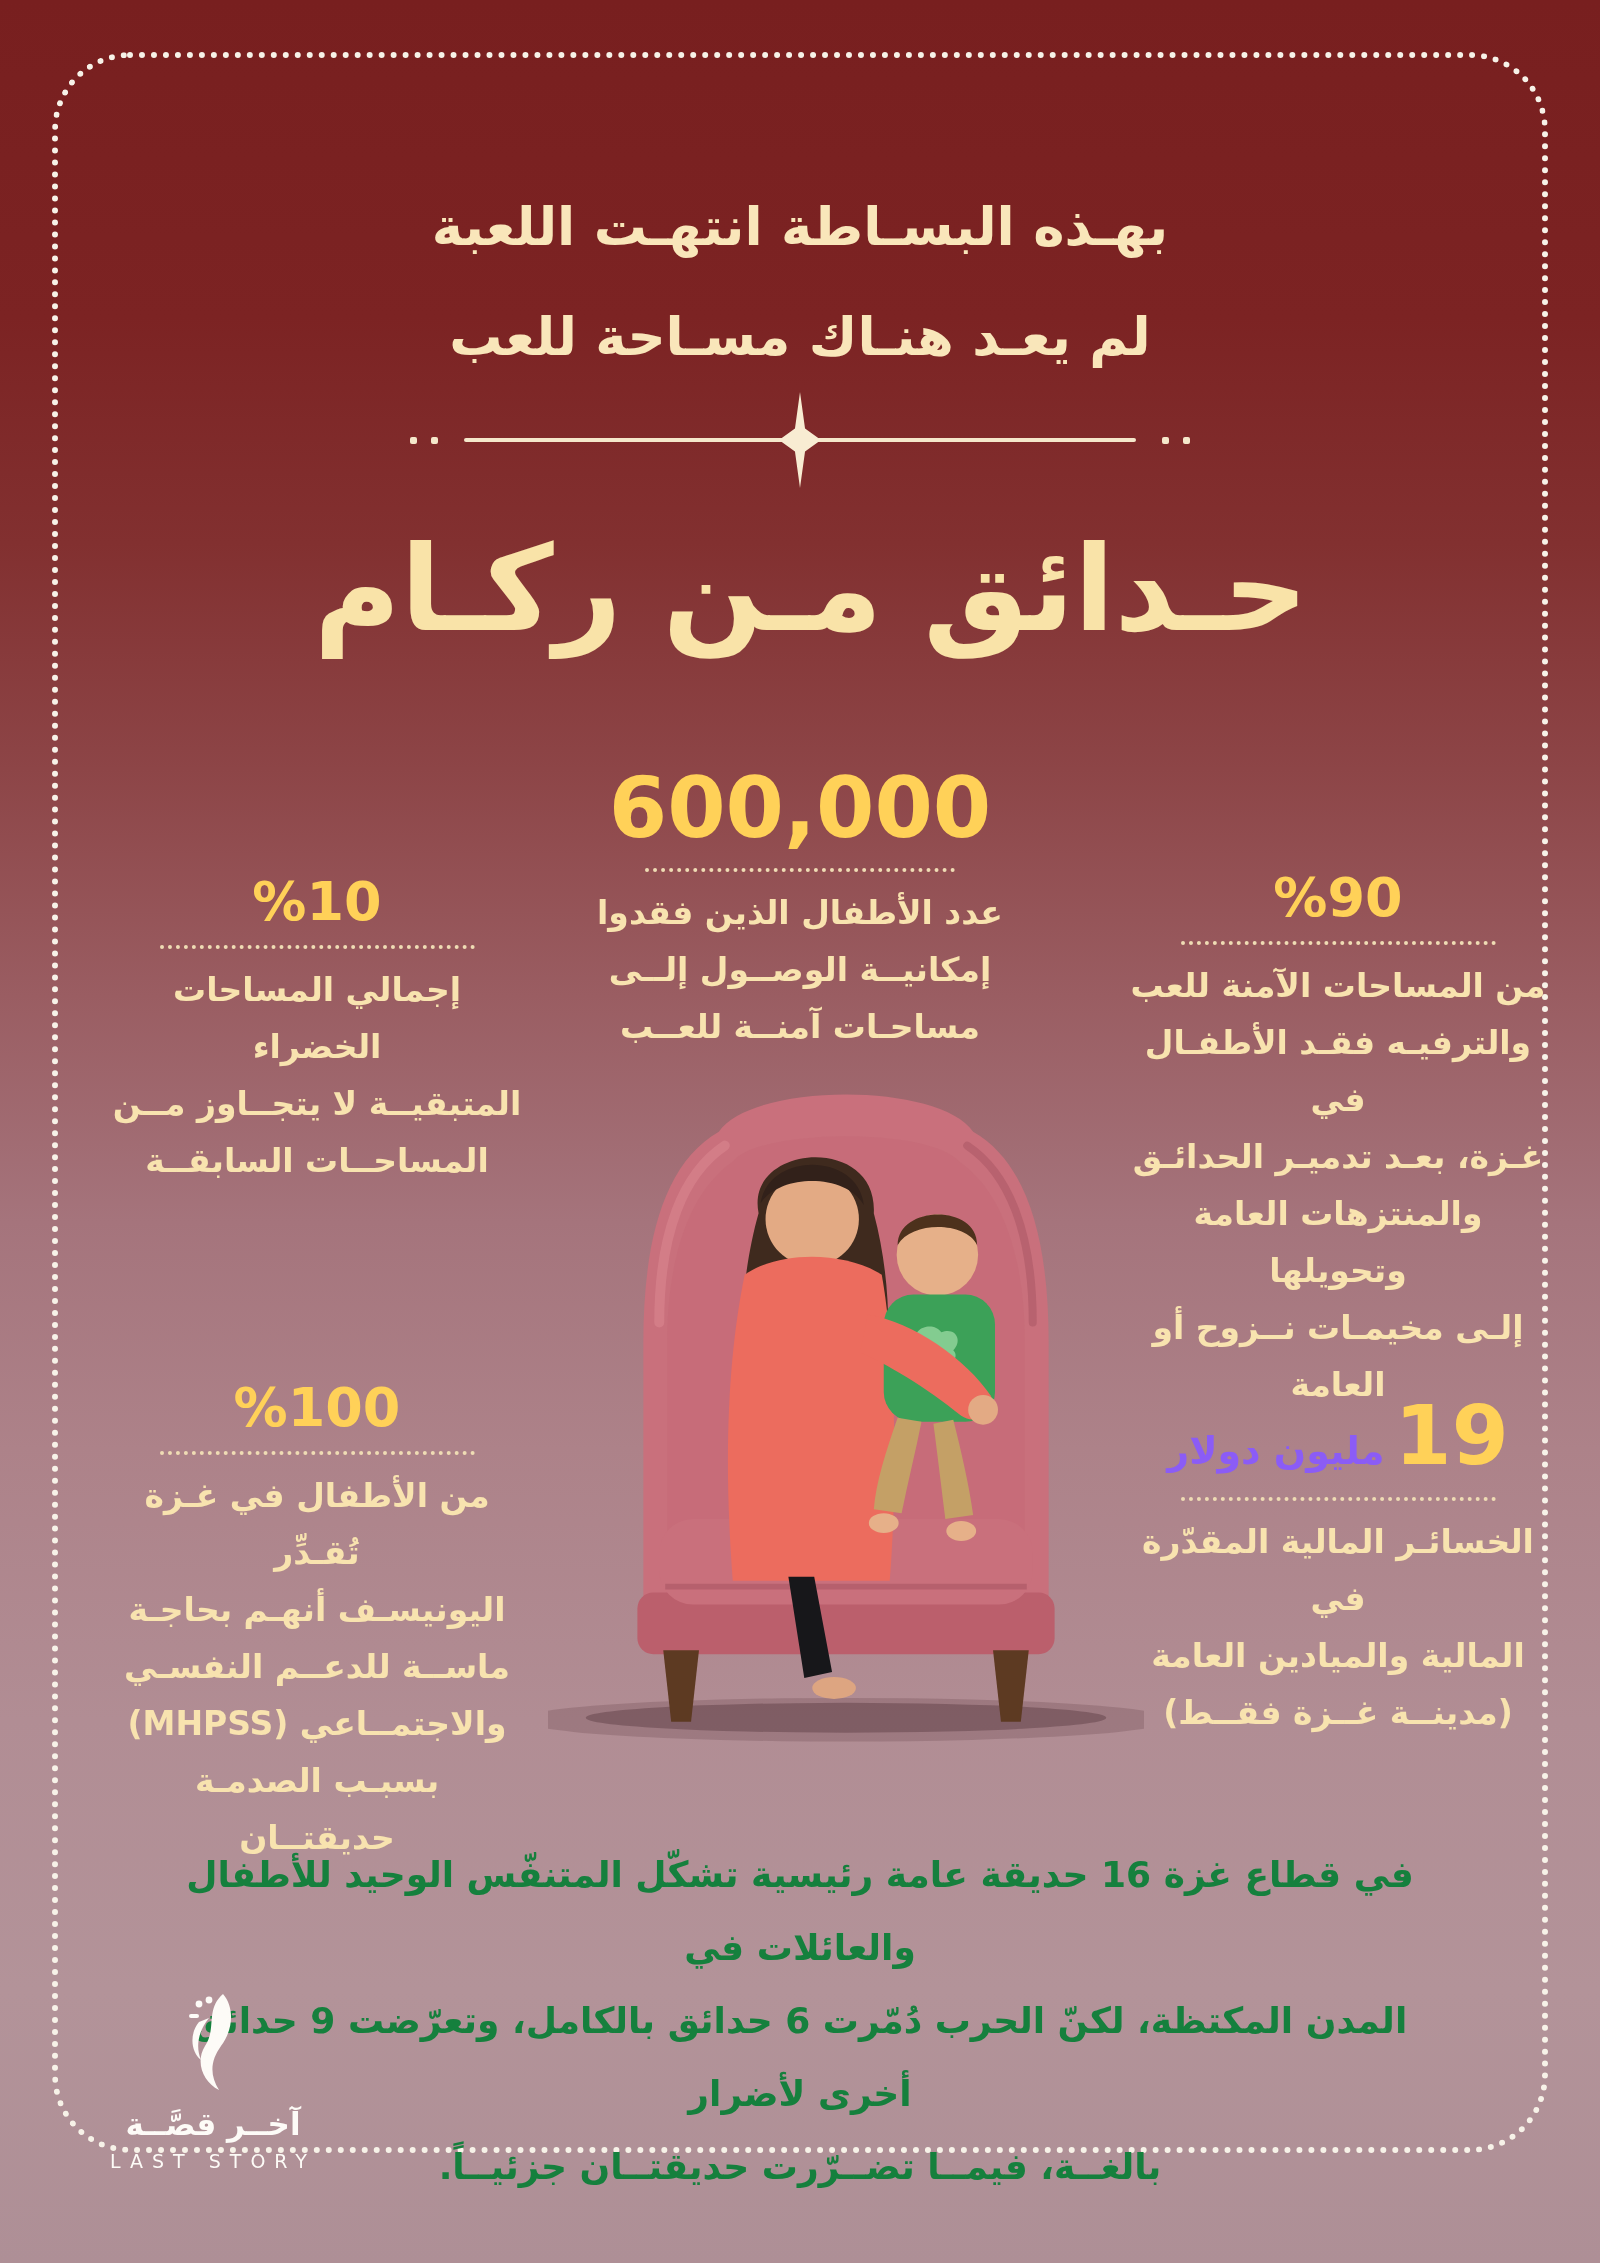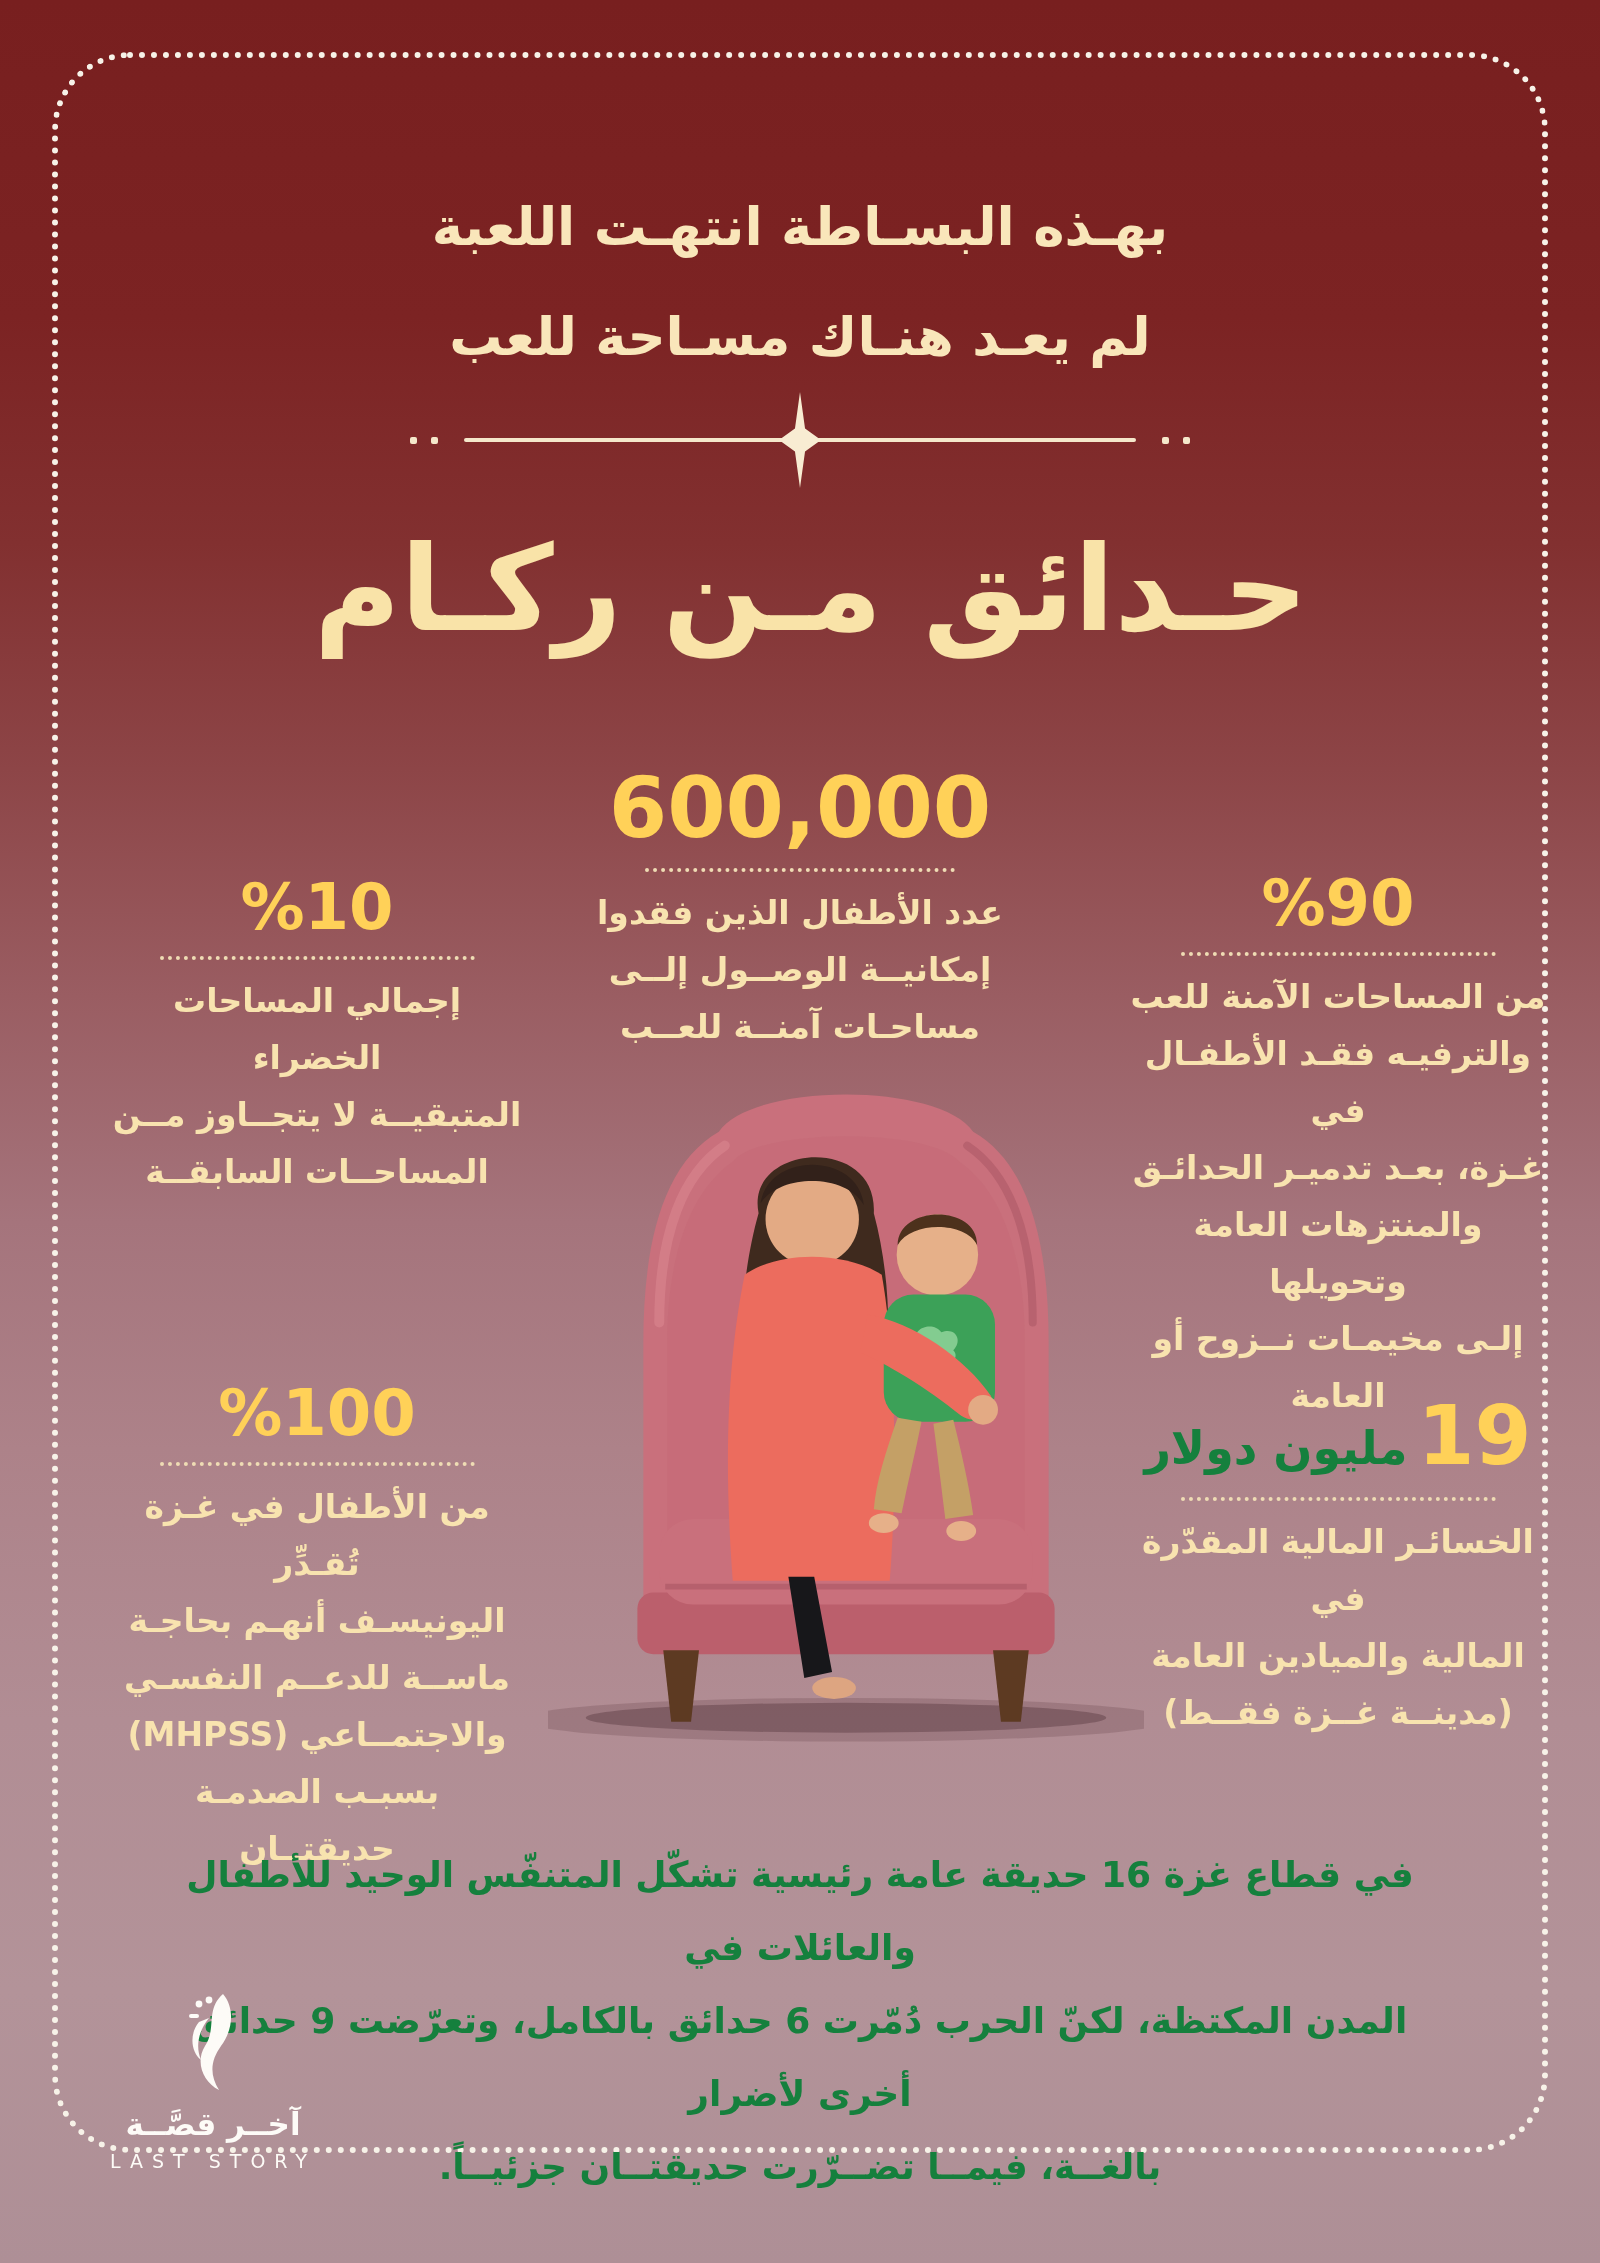--- a/index.html
+++ b/index.html
@@ -35,38 +35,38 @@
     width:42px;height:96px;background:#f8ecd2;
     clip-path:polygon(50% 0%, 62% 38%, 100% 50%, 62% 62%, 50% 100%, 38% 62%, 0% 50%, 38% 38%);
   }
 
   .title{
     position:absolute;top:520px;left:0;width:100%;text-align:center;
     font-weight:bold;font-size:118px;color:#f9e3a8;padding-left:11px;
   }
 
   .stat{position:absolute;text-align:center;}
-  .stat .num{font-weight:bold;font-size:64px;color:#ffd158;line-height:1.1;}
+  .stat .num{font-weight:bold;font-size:54px;color:#ffd158;line-height:1.1;}
   .stat .sep{border-top:4px dotted #efdcb4;margin:14px auto 12px auto;}
   .stat .desc{font-weight:bold;font-size:33px;line-height:57px;color:#f8e3af;}
 
   .stat-children{top:762px;left:560px;width:480px;}
   .stat-children .num{font-size:84px;}
   .stat-children .sep{width:310px;}
   .stat-green{top:872px;left:112px;width:410px;}
   .stat-green .sep{width:315px;}
   .stat-safe{top:868px;left:1128px;width:420px;}
   .stat-safe .sep{width:315px;}
   .stat-mhpss{top:1378px;left:112px;width:410px;}
   .stat-mhpss .sep{width:315px;}
   .stat-losses{top:1388px;left:1128px;width:420px;}
   .stat-losses .sep{width:315px;}
   .stat-losses .num-row{display:flex;align-items:baseline;justify-content:center;gap:10px;direction:rtl;}
   .stat-losses .big{font-weight:bold;font-size:82px;color:#ffd158;}
-  .stat-losses .unit{font-weight:bold;font-size:46px;color:#15803d;}
+  .stat-losses .unit{font-weight:bold;font-size:38px;color:#8b5cf6;}
 
   .chair-wrap{position:absolute;left:548px;top:1022px;width:596px;height:724px;}
 
   .paragraph{
     position:absolute;top:1838px;left:150px;width:1300px;text-align:center;
     font-weight:bold;font-size:36px;line-height:73px;color:#15803d;
   }
 
   .logo{
     position:absolute;left:108px;top:1988px;width:210px;text-align:center;direction:ltr;

